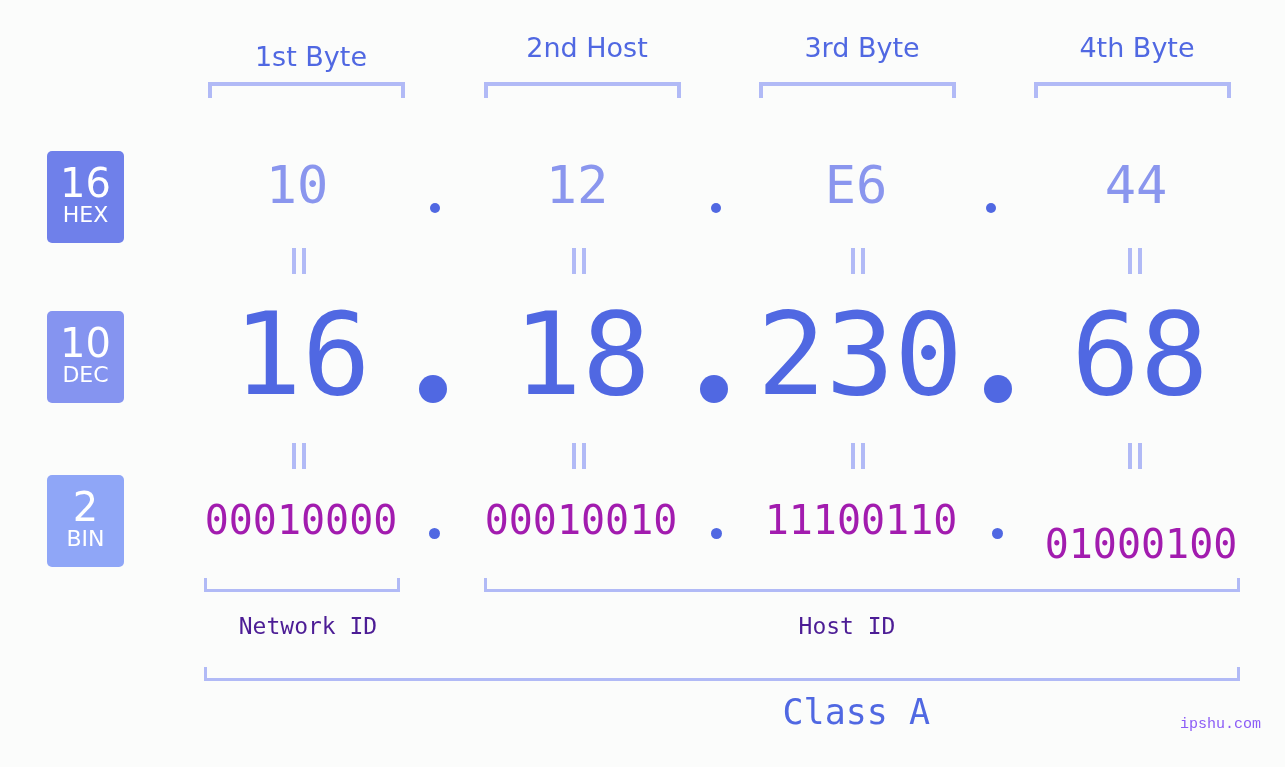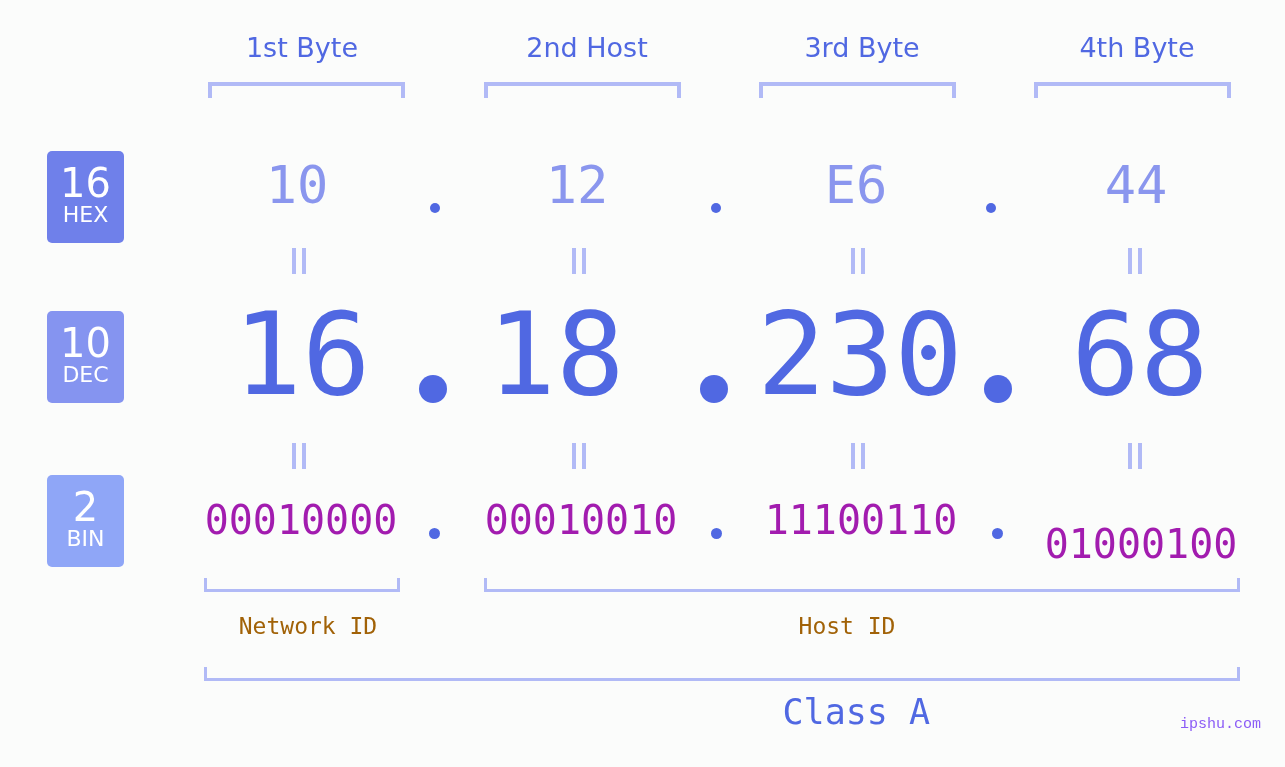--- a/index.html
+++ b/index.html
@@ -11,39 +11,39 @@
     .hdr { position:absolute; top:32px; width:200px; text-align:center; font-size:27px; color:#5068e2; font-family:"DejaVu Sans", sans-serif; }
     .bracket-top { position:absolute; top:82px; height:16px; border:4px solid #b1baf6; border-bottom:none; box-sizing:border-box; }
     .bracket-bot { position:absolute; height:14px; border:3px solid #b1baf6; border-top:none; box-sizing:border-box; }
     .hexv { position:absolute; top:155px; width:200px; text-align:center; font-size:52px; color:#8a96ee; font-family:"DejaVu Sans Mono", monospace; }
     .decv { position:absolute; top:295px; width:280px; text-align:center; font-size:114px; color:#5068e2; font-family:"DejaVu Sans Mono", monospace; line-height:120px; }
     .binv { position:absolute; top:497px; width:240px; text-align:center; font-size:40px; color:#a21caf; font-family:"DejaVu Sans Mono", monospace; }
     .dot { position:absolute; border-radius:50%; background:#5068e2; }
     .eq { position:absolute; width:14px; height:26px; }
     .eq::before, .eq::after { content:""; position:absolute; top:0; width:4px; height:26px; background:#b1baf6; }
     .eq::before { left:0; } .eq::after { right:0; }
-    .idlbl { position:absolute; top:613px; text-align:center; font-size:23px; color:#a16207; font-family:"DejaVu Sans Mono", monospace; }
+    .idlbl { position:absolute; top:613px; text-align:center; font-size:23px; color:#4c1d95; font-family:"DejaVu Sans Mono", monospace; }
   </style>
 </head>
 <body>
 
 <div class="badge" style="top:151px;height:92px;background:#6f80ea;">
   <span class="num">16</span>
   <span class="lbl">HEX</span>
 </div>
 <div class="badge" style="top:311px;height:92px;background:#8594f0;">
   <span class="num">10</span>
   <span class="lbl">DEC</span>
 </div>
 <div class="badge" style="top:475px;height:92px;background:#8fa6f7;">
   <span class="num">2</span>
   <span class="lbl">BIN</span>
 </div>
 
-<div class="hdr" style="left:202px;">1st Byte</div>
+<div class="hdr" style="left:211px;margin-top:9px;">1st Byte</div>
 <div class="hdr" style="left:487px;">2nd Host</div>
 <div class="hdr" style="left:762px;">3rd Byte</div>
 <div class="hdr" style="left:1037px;">4th Byte</div>
 
 <div class="bracket-top" style="left:208px;width:197px;"></div>
 <div class="bracket-top" style="left:484px;width:197px;"></div>
 <div class="bracket-top" style="left:759px;width:197px;"></div>
 <div class="bracket-top" style="left:1034px;width:197px;"></div>
 
 <div class="hexv" style="left:197px;">10</div>
@@ -53,21 +53,21 @@
 <div class="dot" style="left:430px;top:203px;width:10px;height:10px;"></div>
 <div class="dot" style="left:711px;top:203px;width:10px;height:10px;"></div>
 <div class="dot" style="left:986px;top:203px;width:10px;height:10px;"></div>
 
 <div class="eq" style="left:292px;top:248px;"></div>
 <div class="eq" style="left:572px;top:248px;"></div>
 <div class="eq" style="left:851px;top:248px;"></div>
 <div class="eq" style="left:1128px;top:248px;"></div>
 
 <div class="decv" style="left:162px;">16</div>
-<div class="decv" style="left:416px;">18</div>
+<div class="decv" style="left:442px;">18</div>
 <div class="decv" style="left:720px;">230</div>
 <div class="decv" style="left:1000px;">68</div>
 <div class="dot" style="left:419px;top:375px;width:28px;height:28px;"></div>
 <div class="dot" style="left:700px;top:375px;width:28px;height:28px;"></div>
 <div class="dot" style="left:984px;top:375px;width:28px;height:28px;"></div>
 
 <div class="eq" style="left:292px;top:443px;"></div>
 <div class="eq" style="left:572px;top:443px;"></div>
 <div class="eq" style="left:851px;top:443px;"></div>
 <div class="eq" style="left:1128px;top:443px;"></div>

